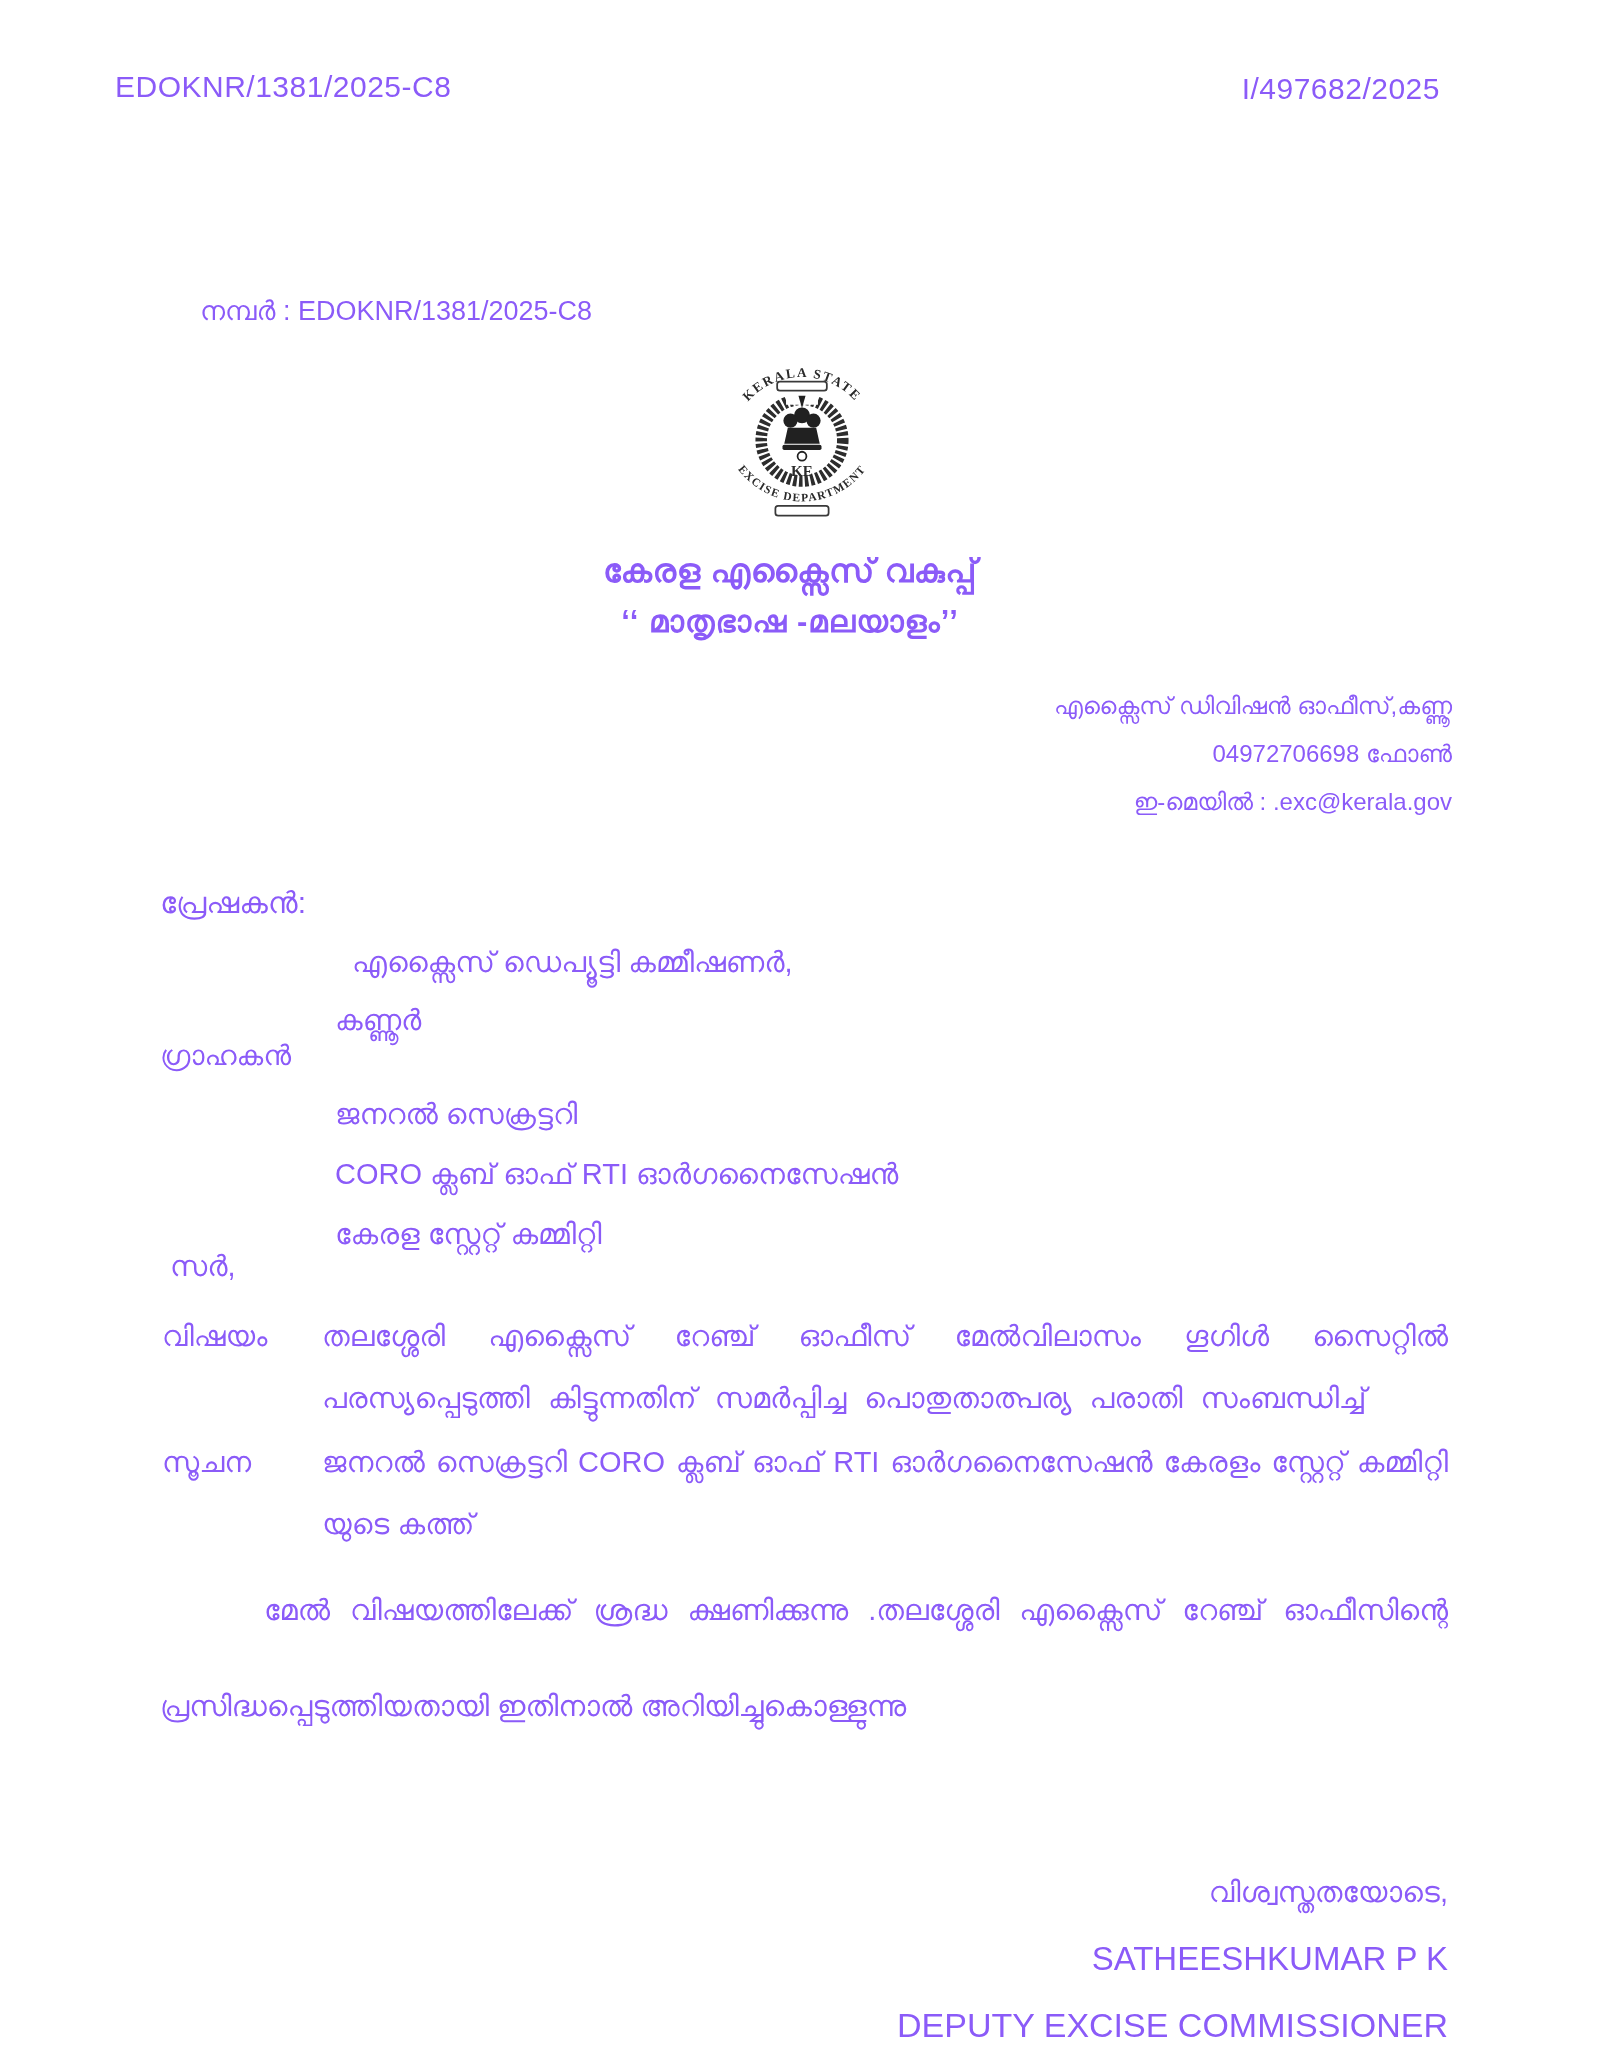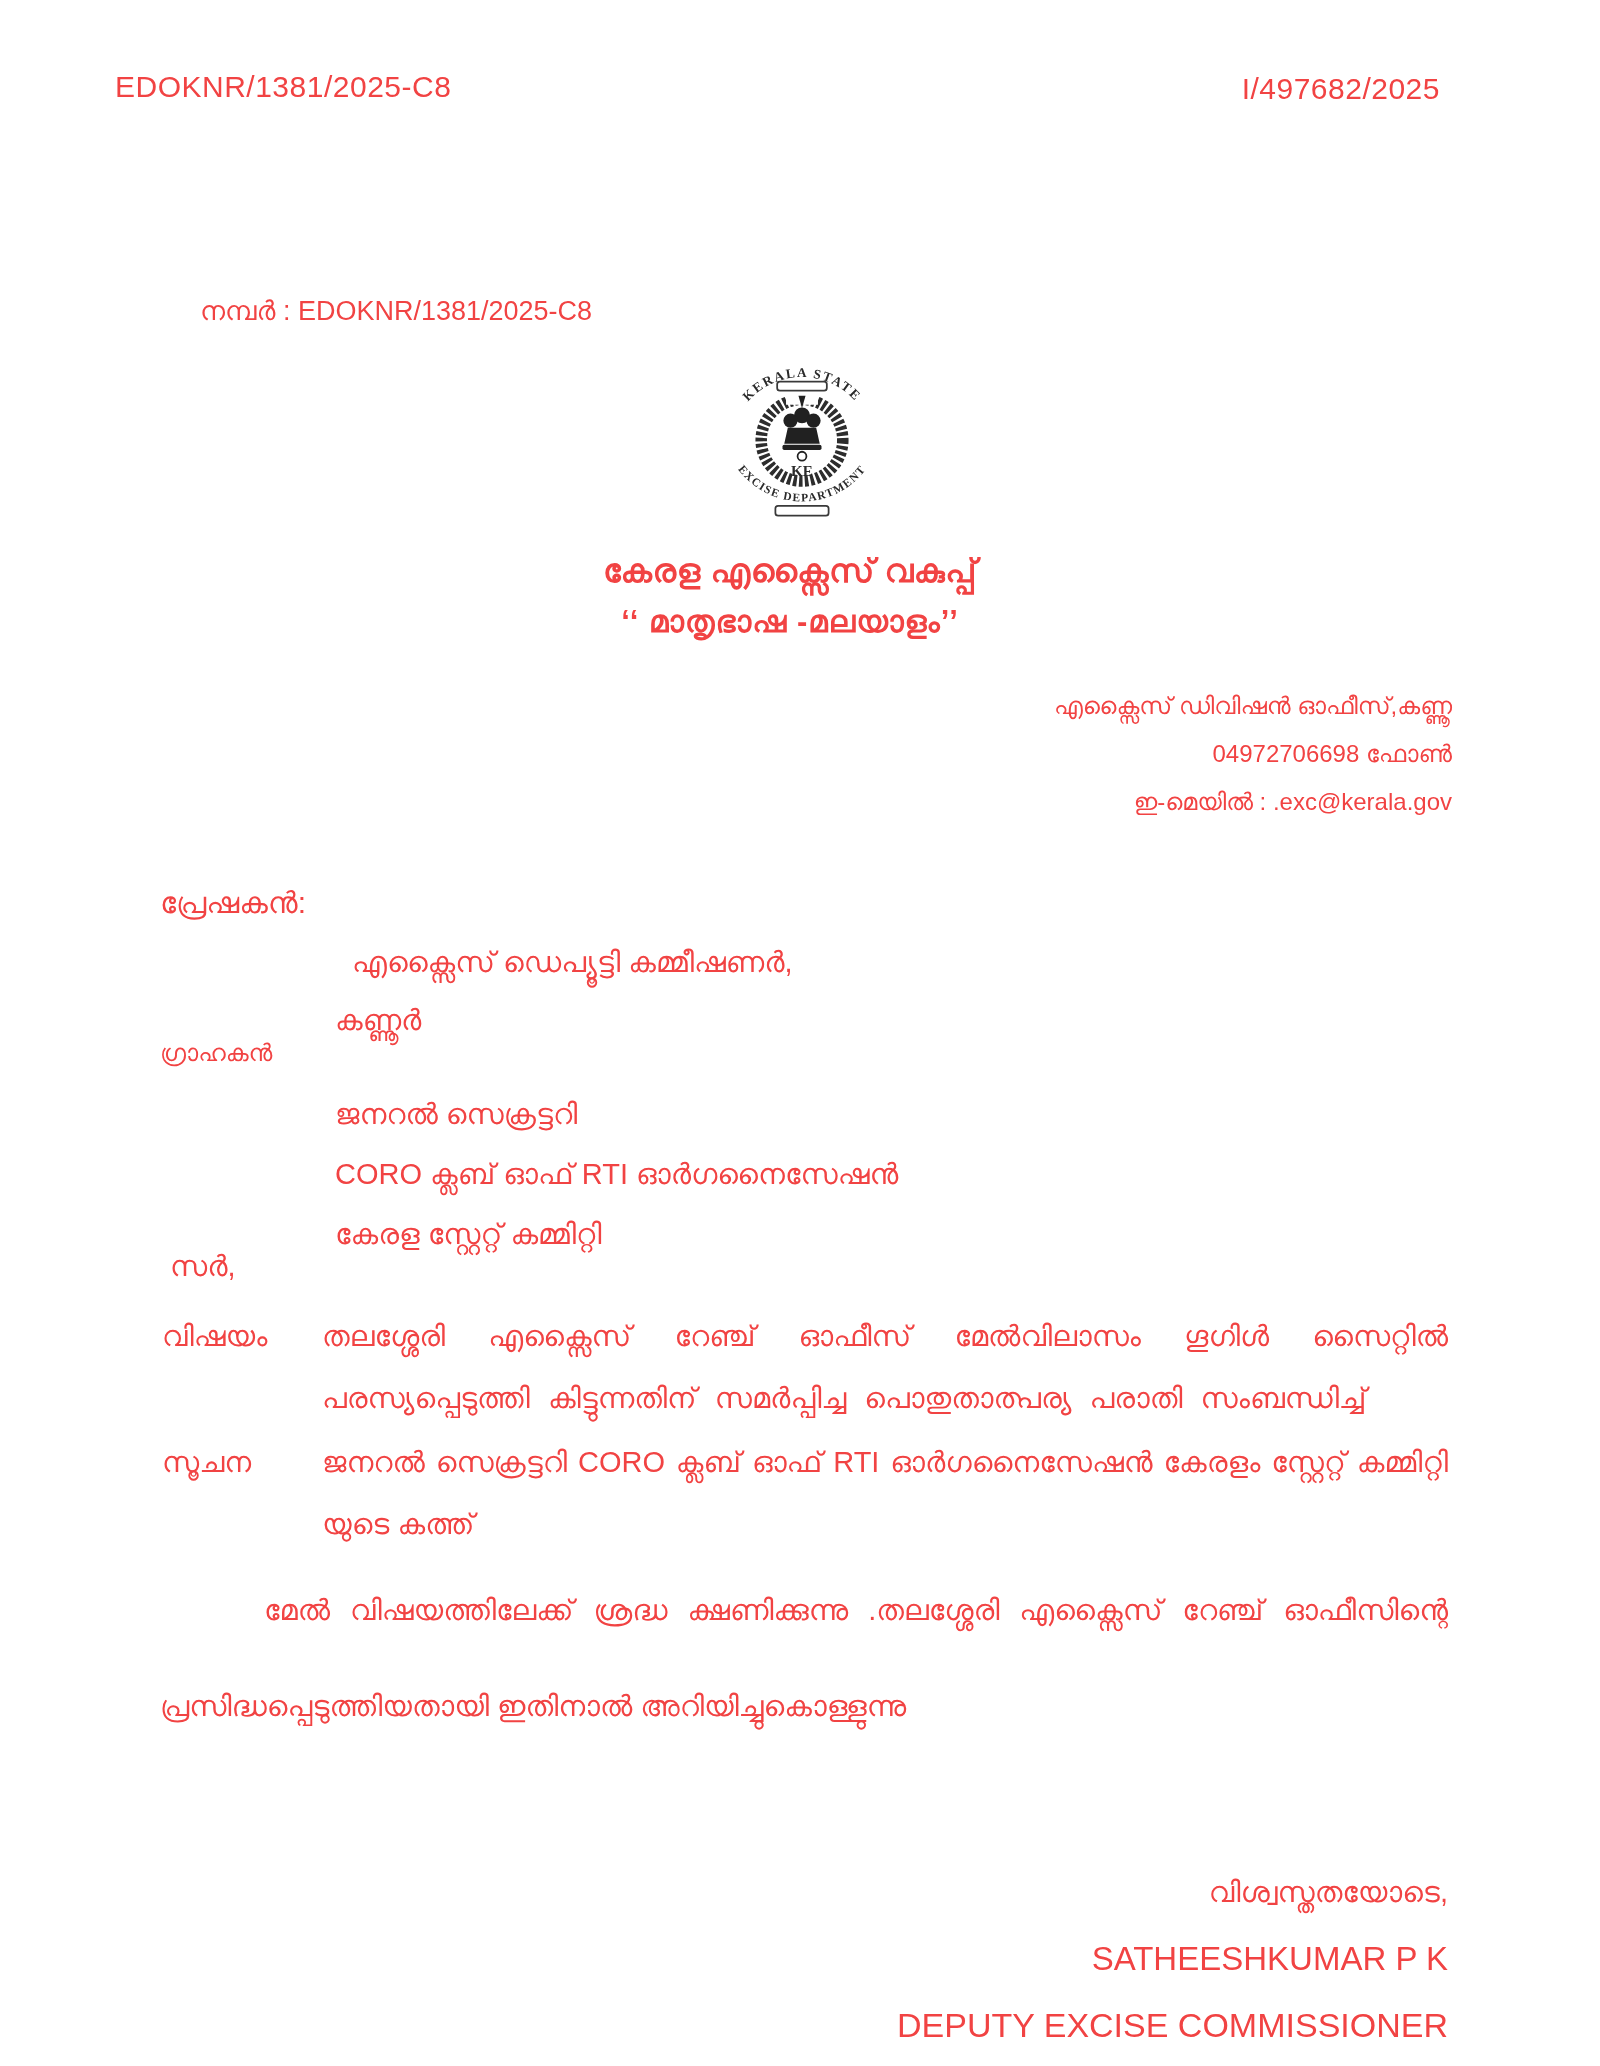--- a/index.html
+++ b/index.html
@@ -2,21 +2,21 @@
 <html><head>
 <meta charset="utf-8">
 <style>
   html,body{margin:0;padding:0;background:#e8e8e8;}
   .page{
     position:relative;
     width:1600px;height:2066px;
     margin:0 auto;
     background:#ffffff;
     font-family:"Liberation Sans", sans-serif;
-    color:#ef4444;
+    color:#8b5cf6;
     overflow:hidden;
     filter:blur(0.35px) contrast(1.02);
   }
   .abs{position:absolute;}
   .nw{white-space:nowrap;}
   .ml{font-size:29px;line-height:1.25;}
   .ref{font-size:30px;letter-spacing:0.5px;}
   .right-block{text-align:right;}
   .just{text-align:justify;text-align-last:justify;text-justify:inter-word;}
   .title-wrap{left:390px;width:800px;text-align:center;}
@@ -79,21 +79,21 @@
   <div class="abs office">
     <div class="nw">എക്സൈസ് ഡിവിഷൻ ഓഫീസ്,കണ്ണൂ</div>
     <div class="nw">04972706698 ഫോൺ</div>
     <div class="nw">ഇ-മെയിൽ : .exc@kerala.gov</div>
   </div>
 
   <div class="abs nw ml" style="left:160px;top:884px;font-size:30px;">പ്രേഷകൻ:</div>
   <div class="abs nw ml" style="left:352px;top:944px;">എക്സൈസ് ഡെപ്യൂട്ടി കമ്മീഷണർ,</div>
   <div class="abs nw ml" style="left:335px;top:1002px;">കണ്ണൂർ</div>
 
-  <div class="abs nw ml" style="left:160px;top:1038px;font-size:24px;">ഗ്രാഹകൻ</div>
+  <div class="abs nw ml" style="left:160px;top:1038px;font-size:28px;">ഗ്രാഹകൻ</div>
   <div class="abs nw ml" style="left:335px;top:1096px;">ജനറൽ സെക്രട്ടറി</div>
   <div class="abs nw ml" style="left:335px;top:1156px;">CORO ക്ലബ് ഓഫ് RTI ഓർഗനൈസേഷൻ</div>
   <div class="abs nw ml" style="left:335px;top:1216px;">കേരള സ്റ്റേറ്റ് കമ്മിറ്റി</div>
 
   <div class="abs nw ml" style="left:170px;top:1248px;">സർ,</div>
 
   <div class="abs nw ml" style="left:162px;top:1318px;">വിഷയം</div>
   <div class="abs ml just" style="left:322px;top:1318px;width:1126px;">തലശ്ശേരി എക്സൈസ് റേഞ്ച് ഓഫീസ് മേൽവിലാസം ഗൂഗിൾ സൈറ്റിൽ</div>
   <div class="abs ml" style="left:322px;top:1380px;width:1126px;word-spacing:10px;">പരസ്യപ്പെടുത്തി കിട്ടുന്നതിന് സമർപ്പിച്ച പൊതുതാത്പര്യ പരാതി സംബന്ധിച്ച്</div>
 

